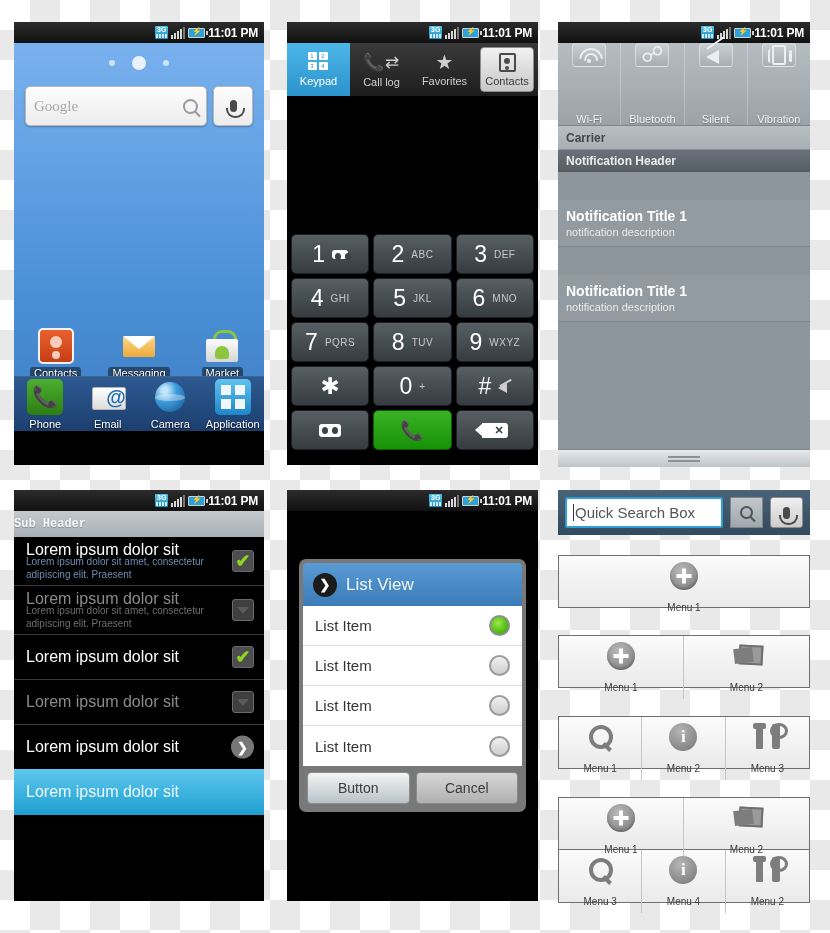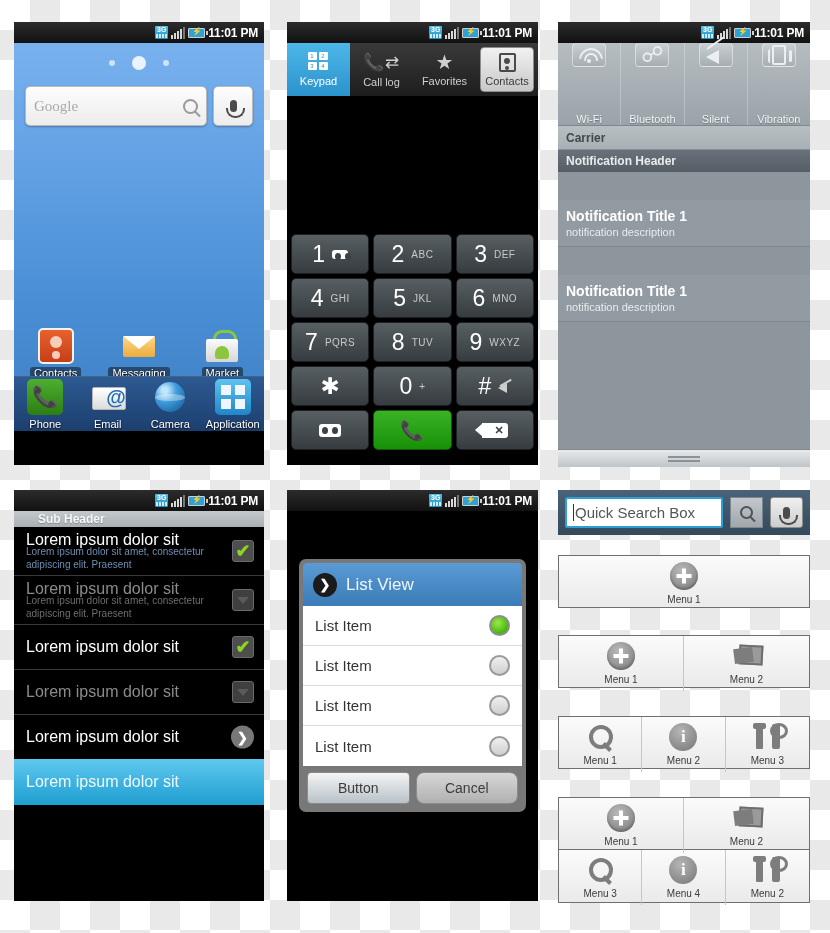--- a/index.html
+++ b/index.html
@@ -186,21 +186,21 @@
   .notif{padding:8px;background:#929ba1;border-bottom:1px solid #7e878d;margin-top:28px;}
   .notif .t{font-size:14px;font-weight:bold;color:#fff;}
   .notif .d{font-size:11px;color:#e7ecee;margin-top:2px;}
   .notif-fill{flex:1;background:#8c969c;}
   .notif-footer{height:18px;background:linear-gradient(#e8eaec,#bec4c8);display:flex;align-items:center;justify-content:center;border-top:1px solid #7d868c;}
   .grip{width:32px;height:6px;border-top:2px solid #8a9197;border-bottom:2px solid #8a9197;}
 
   
   #p4{left:14px;top:490px;width:250px;height:411px;}
   .hdr-main{height:22px;background:linear-gradient(#4fa9d8,#2b85bd);display:flex;align-items:center;padding-left:8px;font-size:12px;font-weight:bold;color:#fff;}
-  .hdr-sub{height:16px;background:linear-gradient(#c3c9cd,#a9b0b5);display:flex;align-items:center;padding-left:24px;font-size:12px;font-weight:bold;color:#f4f6f7;text-shadow:0 1px 1px rgba(0,0,0,.25);}
+  .hdr-sub{height:26px;background:linear-gradient(#c3c9cd,#a9b0b5);display:flex;align-items:center;padding-left:0;font-size:12px;font-weight:bold;color:#f4f6f7;text-shadow:0 1px 1px rgba(0,0,0,.25);font-family:Liberation Mono, monospace;}
   .lrow{position:relative;padding:6px 46px 6px 12px;border-bottom:1px solid #3a3a3a;background:#000;}
   .lrow .title{font-size:16px;color:#fff;white-space:nowrap;}
   .lrow .title.dim{color:#8b8b8b;}
   .lrow .desc{font-size:10px;color:#6f8db2;line-height:13px;margin-top:-4px;}
   .cbx{position:absolute;right:10px;top:50%;transform:translateY(-50%);width:22px;height:22px;border-radius:3px;background:#4e4e4e;border:1px solid #6a6a6a;display:flex;align-items:center;justify-content:center;}
   .cbx.on::after{content:"\2714";color:#8ed321;font-size:18px;line-height:18px;font-weight:bold;}
   .cbx.off{background:#3f3f3f;}
   .cbx.off::after{content:"";width:0;height:0;border-left:6px solid transparent;border-right:6px solid transparent;border-top:7px solid #5a5a5a;}
   .chev{position:absolute;right:10px;top:50%;transform:translateY(-50%);width:23px;height:23px;border-radius:50%;background:#777;display:flex;align-items:center;justify-content:center;color:#fff;font-size:13px;font-weight:bold;}
   .lrow.sel{background:linear-gradient(#5fc8ef,#1e9ed0);border-bottom:none;padding-top:14px;padding-bottom:14px;}
@@ -213,38 +213,38 @@
   .dlg-title{height:43px;background:linear-gradient(#5a9bd4,#3b7cb8);border-radius:4px 4px 0 0;display:flex;align-items:center;gap:9px;padding-left:10px;}
   .dlg-title .badge{width:24px;height:24px;border-radius:50%;background:#1b1b1b;color:#fff;display:flex;align-items:center;justify-content:center;font-size:13px;font-weight:bold;}
   .dlg-title .t{color:#eef4fa;font-size:17px;text-align:center;}
   .dlg-item{height:40px;background:#fff;display:flex;align-items:center;padding:0 12px;border-bottom:1px solid #dcdcdc;justify-content:space-between;}
   .dlg-item .t{font-size:15px;color:#333;}
   .radio{width:21px;height:21px;border-radius:50%;background:linear-gradient(#efefef,#cfcfcf);border:2px solid #9a9a9a;}
   .radio.on{background:radial-gradient(circle at 40% 35%,#9ee84b 0%,#45b80b 70%);border-color:#8e8e8e;}
   .dlg-btns{display:flex;gap:6px;padding:6px 4px 4px;}
   .dbtn{flex:1;height:32px;border-radius:4px;display:flex;align-items:center;justify-content:center;font-size:14px;color:#3c3c3c;border:1px solid #8b8b8b;}
   .dbtn.primary{background:linear-gradient(#f4f4f4,#b9c2c8);}
-  .dbtn.secondary{background:linear-gradient(#d7d7d7,#b0b0b0);border-radius:8px;}
+  .dbtn.secondary{background:linear-gradient(#d7d7d7,#b0b0b0);}
 
   
   #p6{position:absolute;left:558px;top:490px;width:252px;height:420px;}
   .qsb-bar{height:45px;background:linear-gradient(#4a6378,#33495c);display:flex;align-items:center;gap:7px;padding:0 7px;}
   .qsb-field{flex:1;height:31px;background:#fff;border:2px solid #2f9fd4;border-radius:2px;display:flex;align-items:center;padding-left:6px;}
   .qsb-field .txt{font-size:15px;color:#555;border-left:1px solid #333;padding-left:1px;}
   .qsb-btn{width:33px;height:31px;background:linear-gradient(#c2c8cc,#9fa7ad);border:1px solid #7d858b;display:flex;align-items:center;justify-content:center;}
   .qsb-mic{width:33px;height:31px;background:linear-gradient(#f0f0f0,#cdcdcd);border:1px solid #8d8d8d;border-radius:3px;display:flex;align-items:center;justify-content:center;}
   .mag2{width:13px;height:13px;border:2px solid #4f5256;border-radius:50%;position:relative;}
   .mag2::after{content:"";position:absolute;right:-5px;bottom:-3px;width:7px;height:2px;background:#4f5256;transform:rotate(45deg);}
   .menu-panel{
     background:linear-gradient(#fbfbfb,#eaeaea);
     border:1px solid #6f6f6f;
     display:grid;
   }
   .menu-cell{
-    display:flex;flex-direction:column;align-items:center;justify-content:center;gap:4px;
+    display:flex;flex-direction:column;align-items:center;justify-content:center;gap:12px;
     border-right:1px solid #c6c6c6;padding:6px 0;
   }
   .menu-cell:last-child{border-right:none;}
   .menu-cell .lbl{font-size:10px;color:#3b3b3b;}
   .mi{width:28px;height:28px;position:relative;}
   .mi-plus{border-radius:50%;background:radial-gradient(circle at 40% 32%,#b9b9b9,#787878);box-shadow:inset 0 -2px 3px rgba(0,0,0,.25);}
   .mi-plus::after{content:"";position:absolute;left:50%;top:50%;transform:translate(-50%,-50%);width:15px;height:4px;background:#fff;box-shadow:0 0 0 0 transparent;}
   .mi-plus::before{content:"";position:absolute;left:50%;top:50%;transform:translate(-50%,-50%);width:4px;height:15px;background:#fff;}
   .mi-img::after{content:"";position:absolute;left:1px;top:6px;width:19px;height:15px;background:#7d7d7d;transform:rotate(-7deg);}
   .mi-img::before{content:"";position:absolute;left:6px;top:3px;width:20px;height:16px;background:#9a9a9a;border:2px solid #6d6d6d;transform:rotate(3deg);}

